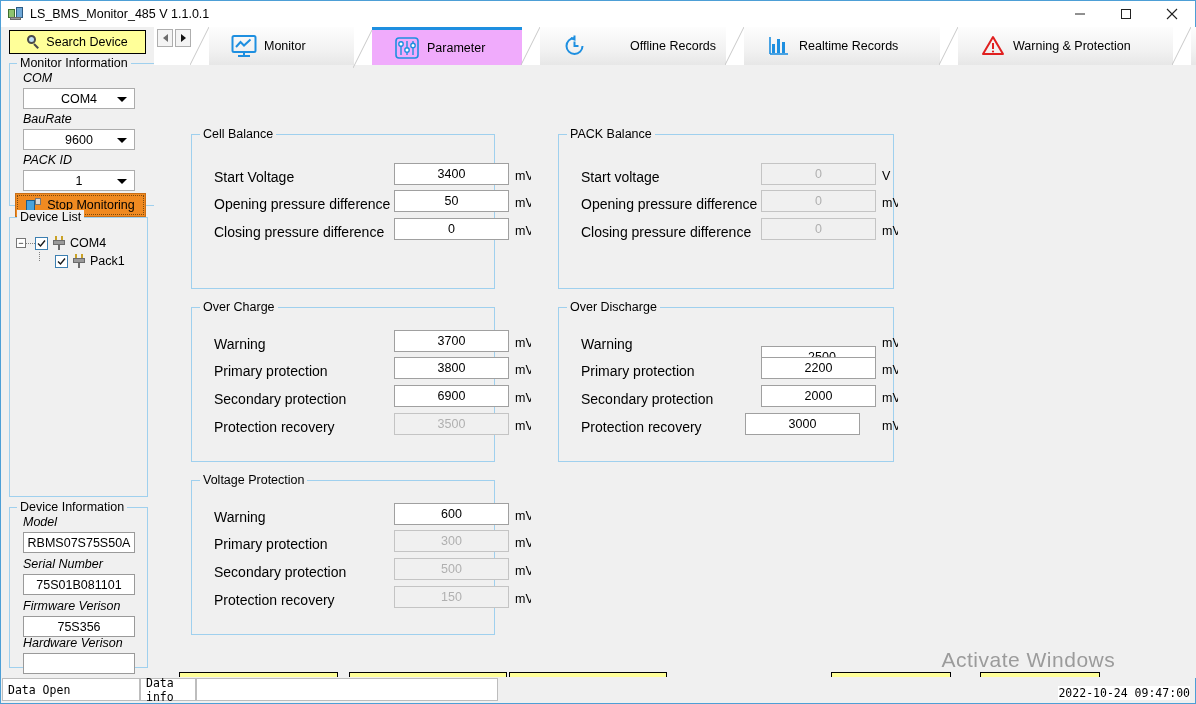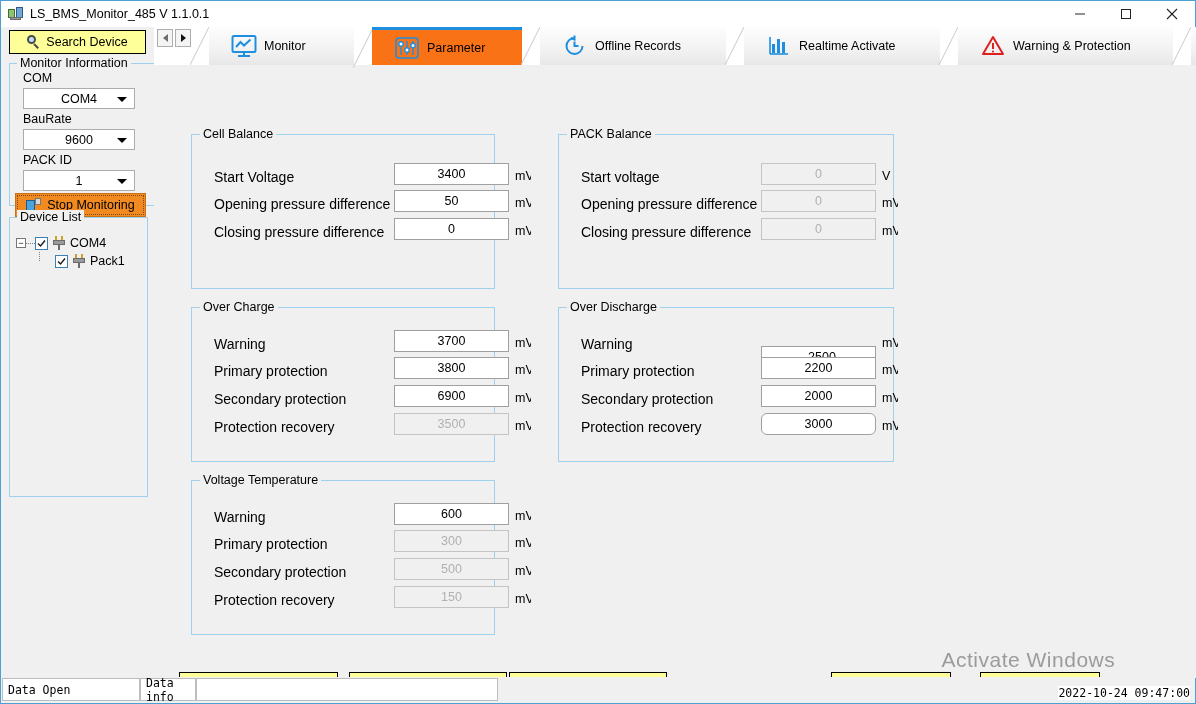--- a/index.html
+++ b/index.html
@@ -83,21 +83,21 @@
     background: #f0f0f0;
     padding: 0 3px;
     font-size: 12.5px; color: #000;
     white-space: nowrap;
   }
   .grp-monitor { left: 7px; top: 36px; width: 159px; height: 143px; }
   .grp-devlist { left: 7px; top: 190px; width: 139px; height: 280px; }
   .grp-devinfo { left: 7px; top: 480px; width: 139px; height: 161px; }
 
   .fld-label {
-    position: absolute; font-size: 12.5px; color: #000; white-space: nowrap;
+    position: absolute; font-size: 12.5px; color: #000; white-space: nowrap; font-style: italic;
   }
   .combo {
     position: absolute;
     height: 21px;
     background: #fff;
     border: 1px solid #acacac;
     display: flex; align-items: center; justify-content: center;
     font-size: 12.5px; color: #000;
     cursor: pointer;
   }
@@ -180,21 +180,21 @@
     padding-left: 22px; padding-right: 10px;
     font-size: 12.5px; color:#000;
     cursor:pointer;
     background: linear-gradient(to bottom, #fdfdfd 0%, #f2f2f2 60%, #e7e7e7 100%);
   }
   .rtab .sep-l, .rtab .sep-r {
     position:absolute; top:0; width: 19px; height: 38px;
   }
   .rtab .sep-l { left:-19px; }
   .rtab.active {
-    background: #f97316;
+    background: #f0abfc;
     border-top: 3px solid #1e8fe0;
   }
   .rtab .lbl { white-space: nowrap; }
   .rticon { width: 26px; height: 24px; flex:0 0 auto; }
 
   
   .subtabs {
     position:absolute; left:0; top:38px; width:1042px; height:24px;
     background:#ffffff;
     border-bottom: 1px solid #a0a0a0;
@@ -407,20 +407,35 @@
               <span class="prong1"></span>
               <span class="prong2"></span>
               <span class="head"></span>
               <span class="stem"></span>
             </span>
           <span class="tree-label">Pack1</span>
         </div>
       </div>
     </div>
 
+    <div class="group grp-devinfo">
+      <div class="gtitle">Device Information</div>
+
+      <div class="fld-label" style="left:13px; top:7px;">Model</div>
+      <div class="ro-input" style="left:13px; top:24px; width:112px;">RBMS07S75S50A</div>
+
+      <div class="fld-label" style="left:13px; top:49px;">Serial Number</div>
+      <div class="ro-input" style="left:13px; top:66px; width:112px;">75S01B081101</div>
+
+      <div class="fld-label" style="left:13px; top:91px;">Firmware Verison</div>
+      <div class="ro-input" style="left:13px; top:108px; width:112px;">75S356</div>
+
+      <div class="fld-label" style="left:13px; top:128px;">Hardware Verison</div>
+      <div class="ro-input" style="left:13px; top:145px; width:112px;"></div>
+    </div>
   </div>
 
   <div class="main">
 
     <div class="ribbon">
       <div class="navarrows">
         <div class="navbtn">
             <span class="tri-l"></span>
           </div>
         <div class="navbtn">
@@ -458,21 +473,21 @@
             <line x1="13" y1="5" x2="13" y2="19" stroke="#1e8fe0" stroke-width="1.4"></line>
             <line x1="19" y1="5" x2="19" y2="19" stroke="#1e8fe0" stroke-width="1.4"></line>
             <circle cx="7" cy="8" r="2.2" fill="#fff" stroke="#1e8fe0" stroke-width="1.4"></circle>
             <circle cx="13" cy="14" r="2.2" fill="#fff" stroke="#1e8fe0" stroke-width="1.4"></circle>
             <circle cx="19" cy="9.5" r="2.2" fill="#fff" stroke="#1e8fe0" stroke-width="1.4"></circle>
           </svg>
         </span>
         <span class="lbl">Parameter</span>
       </div>
 
-      <div class="rtab" style="left:386px; width:186px;">
+      <div class="rtab" style="left:386px; width:186px;justify-content:space-between;">
         <span class="sep-l">
           <svg width="19" height="38" viewBox="0 0 19 38">
               <polyline points="0,38 19,0" fill="none" stroke="#c9c9c9" stroke-width="1"></polyline>
             </svg>
         </span>
         <span class="rticon">
           <svg width="26" height="24" viewBox="0 0 26 24">
             <path d="M20.5 12 A8 8 0 1 1 12.5 4" fill="none" stroke="#1e8fe0" stroke-width="2"></path>
             <polyline points="12.5,1.5 12.5,5.5 8.8,4" fill="none" stroke="#1e8fe0" stroke-width="2"></polyline>
             <polyline points="12.5,7.5 12.5,12 16.5,12" fill="none" stroke="#1e8fe0" stroke-width="2"></polyline>
@@ -489,21 +504,21 @@
         </span>
         <span class="rticon">
           <svg width="26" height="24" viewBox="0 0 26 24">
             <rect x="6" y="10" width="3" height="9" fill="#1e8fe0"></rect>
             <rect x="11" y="5" width="3" height="14" fill="#1e8fe0"></rect>
             <rect x="16" y="8" width="3" height="11" fill="#1e8fe0"></rect>
             <line x1="4" y1="3" x2="4" y2="20" stroke="#1e8fe0" stroke-width="1.6"></line>
             <line x1="4" y1="20" x2="22" y2="20" stroke="#1e8fe0" stroke-width="1.6"></line>
           </svg>
         </span>
-        <span class="lbl">Realtime Activate</span>
+        <span class="lbl">Realtime Records</span>
       </div>
 
       <div class="rtab" style="left:804px; width:215px;">
         <span class="sep-l">
           <svg width="19" height="38" viewBox="0 0 19 38">
               <polyline points="0,38 19,0" fill="none" stroke="#c9c9c9" stroke-width="1"></polyline>
             </svg>
         </span>
         <span class="rticon">
           <svg width="26" height="24" viewBox="0 0 26 24">
@@ -588,26 +603,26 @@
 
         <div class="row-label" style="left:22px; top:55px;">Primary protection</div>
         <div class="pinput" style="left:202px; top:49px;">2200</div>
         <div class="unit" style="left:323px; top:55px;">mV</div>
 
         <div class="row-label" style="left:22px; top:83px;">Secondary protection</div>
         <div class="pinput" style="left:202px; top:77px;">2000</div>
         <div class="unit" style="left:323px; top:83px;">mV</div>
 
         <div class="row-label" style="left:22px; top:111px;">Protection recovery</div>
-        <div class="pinput" style="left:202px; top:105px;border-radius:6px;">3000</div>
+        <div class="pinput" style="left:186px; top:105px;">3000</div>
         <div class="unit" style="left:323px; top:111px;">mV</div>
       </div>
 
       <div class="pgroup" style="left:37px; top:391px; width:304px; height:155px;">
-        <div class="gtitle">Voltage Temperature</div>
+        <div class="gtitle">Voltage Protection</div>
 
         <div class="row-label" style="left:22px; top:28px;">Warning</div>
         <div class="pinput" style="left:202px; top:22px;">600</div>
         <div class="unit" style="left:323px; top:28px;">mV</div>
 
         <div class="row-label" style="left:22px; top:55px;">Primary protection</div>
         <div class="pinput disabled" style="left:202px; top:49px;">300</div>
         <div class="unit" style="left:323px; top:55px;">mV</div>
 
         <div class="row-label" style="left:22px; top:83px;">Secondary protection</div>

